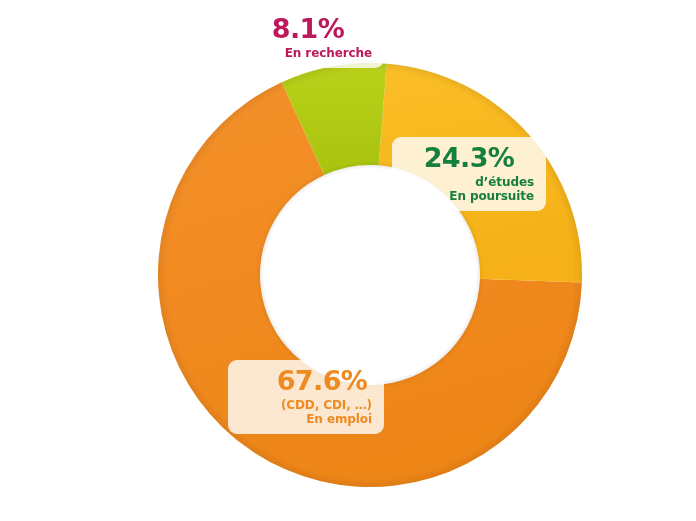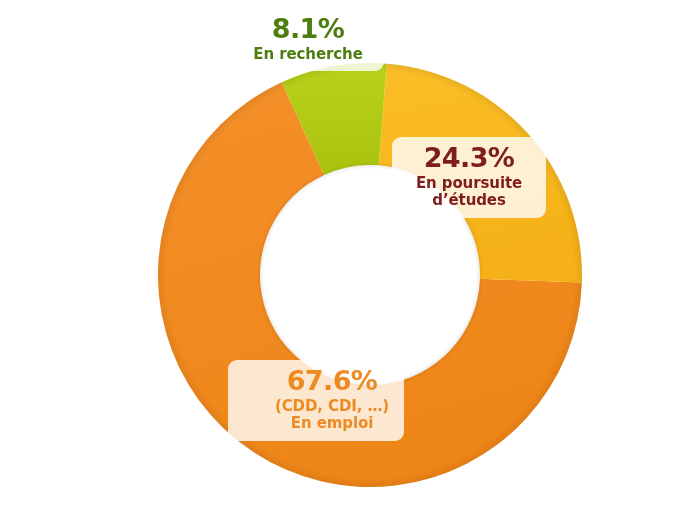--- a/index.html
+++ b/index.html
@@ -42,42 +42,43 @@
   }
   .callout .pct {
     display: block;
     font-size: 27px;
     font-weight: bold;
     letter-spacing: -0.6px;
     margin-bottom: 1px;
   }
   .callout .ln {
     display: block;
-    font-size: 15px;
+    font-size: 12px;
     font-weight: bold;
     letter-spacing: -0.1px;
+    text-align: right;
   }
 
   
   #callout-recherche {
     left: 232px;
     top: 8px;
     width: 152px;
   }
   
   #callout-etudes {
     left: 392px;
     top: 137px;
     width: 154px;
   }
   
   #callout-emploi {
     left: 228px;
     top: 360px;
-    width: 176px;
+    width: 156px;
     padding-left: 44px;
   }
 </style>
 </head>
 <body>
 
 <div id="stage">
 
   <svg id="donut-svg" viewBox="0 0 696 521" aria-label="Donut chart">
     <defs>
@@ -108,29 +109,29 @@
         <path d="M 581.87 282.40 A 212 212 0 1 1 281.75 82.24 L 324.21 174.98 A 110 110 0 1 0 479.93 278.84 Z" fill="url(#orangeGrad)"></path>
         <path d="M 386.63 63.65 A 212 212 0 0 1 581.87 282.40 L 479.93 278.84 A 110 110 0 0 0 378.63 165.34 Z" fill="url(#yellowGrad)"></path>
         <path d="M 281.75 82.24 A 212 212 0 0 1 386.63 63.65 L 378.63 165.34 A 110 110 0 0 0 324.21 174.98 Z" fill="url(#greenGrad)"></path>
       </g>
 
     <g>
       <circle cx="370" cy="275" r="212" fill="url(#ringShade)" pointer-events="none"></circle>
     </g>
   </svg>
 
-  <div class="callout" id="callout-recherche" style="color: #4d7c0f;">
+  <div class="callout" id="callout-recherche" style="color: #be185d;">
     <span class="pct">8.1%</span>
     <span class="ln">En recherche</span>
   </div>
 
-  <div class="callout" id="callout-etudes" style="color: #7f1d1d;">
+  <div class="callout" id="callout-etudes" style="color: #15803d;">
     <span class="pct">24.3%</span>
+    <span class="ln">d’études</span>
     <span class="ln">En poursuite</span>
-    <span class="ln">d’études</span>
   </div>
 
   <div class="callout" id="callout-emploi" style="color: rgb(237, 139, 34);">
     <span class="pct">67.6%</span>
     <span class="ln">(CDD, CDI, …)</span>
     <span class="ln">En emploi</span>
   </div>
 
 </div>
 

